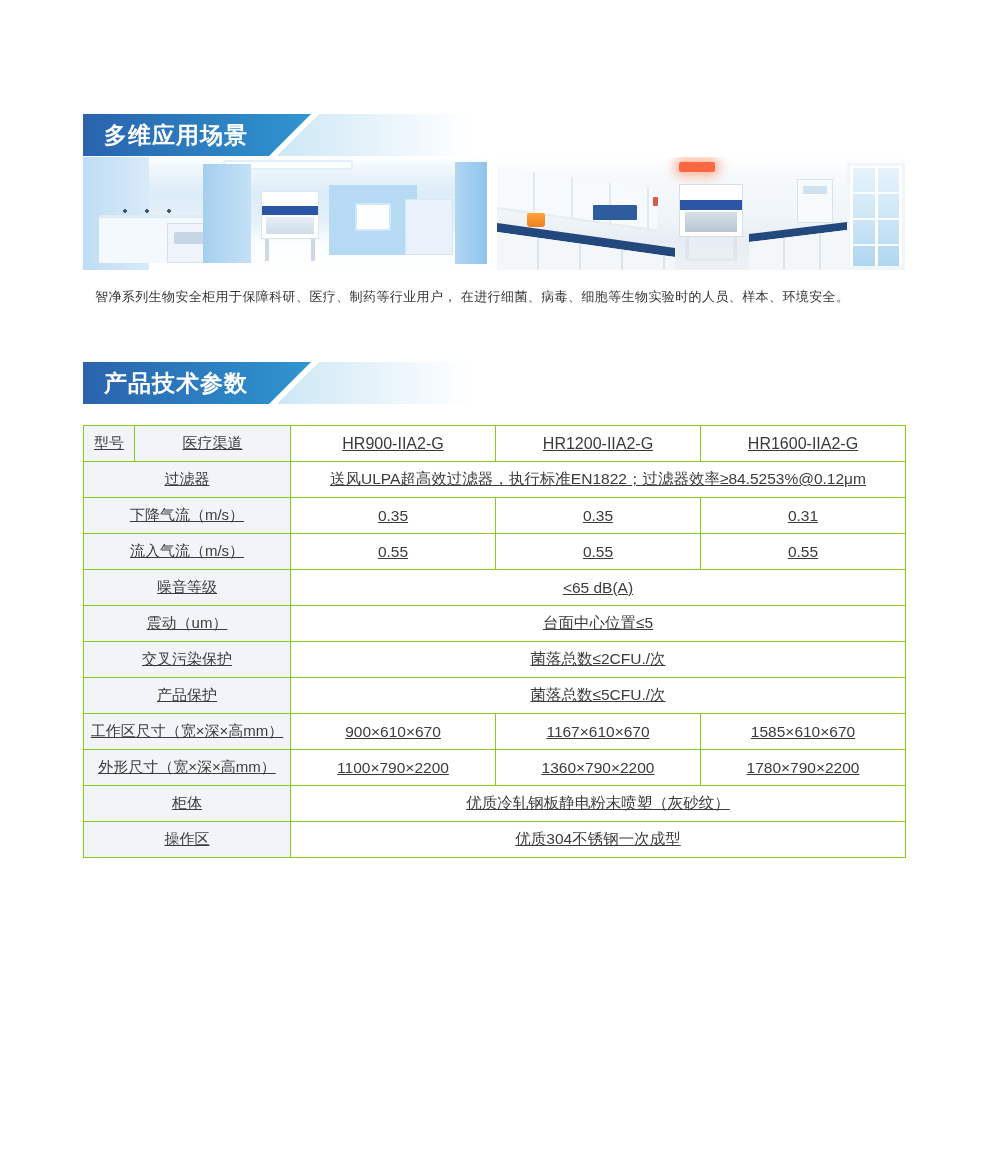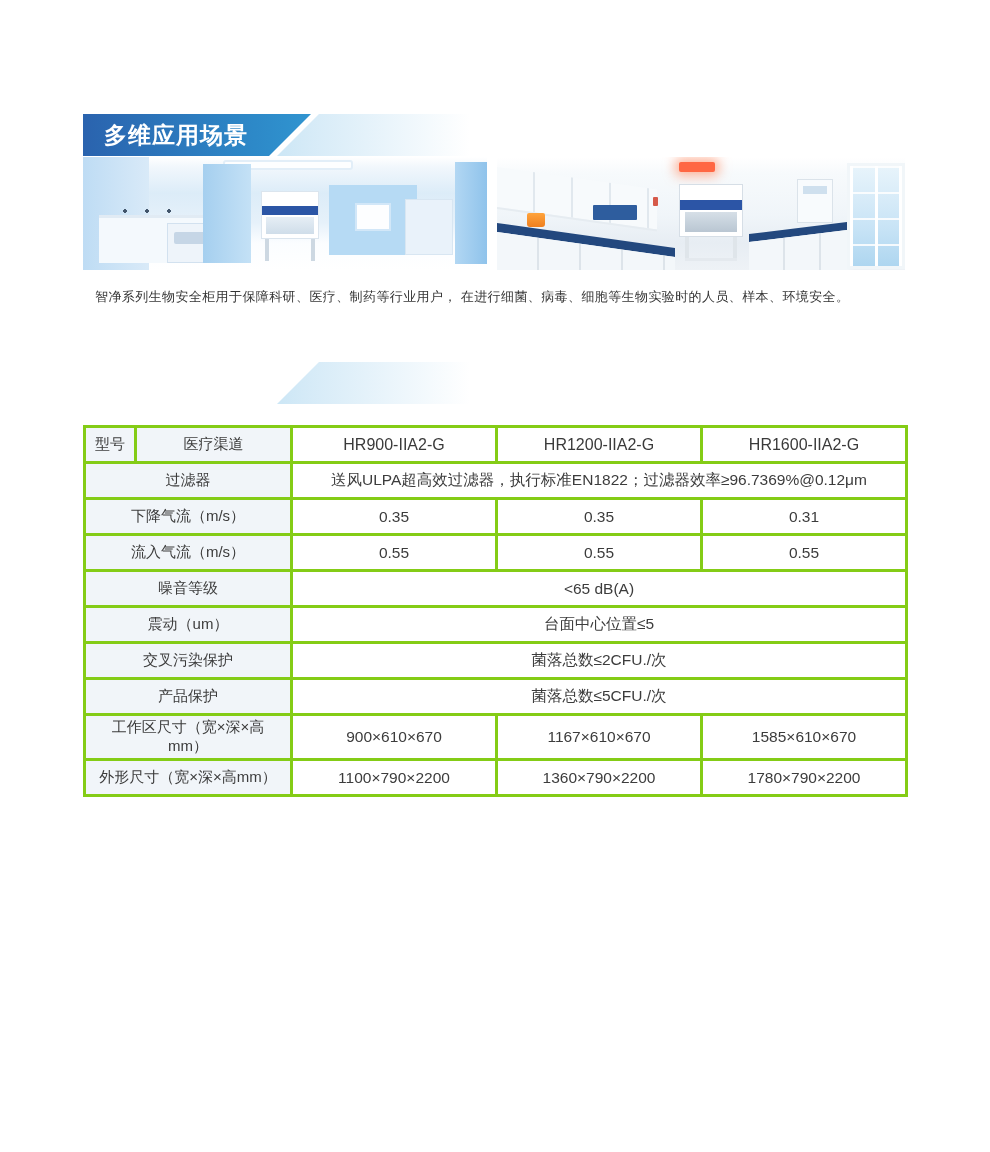--- a/index.html
+++ b/index.html
@@ -86,22 +86,22 @@
         linear-gradient(180deg,#e8f4fb 0%,#c9e4f6 60%,#aed6f0 100%); }
   .pr-alarm { left:156px; top:40px; width:5px; height:9px; background:#d65a4a; border-radius:1px; }
 
   
   .intro { position:absolute; left:83px; top:281px; width:826px;
       font-size:13px; line-height:31px; color:#353535; letter-spacing:.4px;margin-left:12px; }
 
   
   .spec-table { position:absolute; left:83px; top:425px; width:822px;
       border-collapse:collapse; table-layout:fixed; }
-  .spec-table td { border:3px solid #84cc16; height:36px; text-align:center; vertical-align:middle;
-      font-size:15px; color:#3c3c3c; padding:2px 6px; }
+  .spec-table td { border:1px solid #84cc16; height:36px; text-align:center; vertical-align:middle;
+      font-size:15px; color:#3c3c3c; padding:2px 6px;text-decoration:underline; }
   .spec-table td.label { background:#f1f5f9; }
   .spec-table td.model { font-size:16px; color:#3a3a3a; }
   .spec-table td.value { background:#ffffff; font-size:15.5px; }
 </style>
 </head>
 <body>
 
 <div class="page">
 
   <div class="banner" style="top:114px;">
@@ -143,41 +143,44 @@
       <div class="pr-right-cabs"></div>
     </div>
     <div class="pr-tower"></div>
     <div class="pr-glass-cab"></div>
   </div>
 
   <p class="intro">智净系列生物安全柜用于保障科研、医疗、制药等行业用户， 在进行细菌、病毒、细胞等生物实验时的人员、样本、环境安全。</p>
 
   <div class="banner" style="top:362px;">
     <div class="banner-light"></div>
+    <div class="banner-main">
+      <span class="banner-title">产品技术参数</span>
+    </div>
   </div>
 
   <table class="spec-table">
     <colgroup>
       <col style="width:51px">
         <col style="width:156px">
       <col style="width:205px">
         <col style="width:205px">
         <col style="width:205px">
     </colgroup>
     <tbody>
         <tr>
           <td class="label">型号</td>
           <td class="label">医疗渠道</td>
           <td class="model">HR900-IIA2-G</td>
           <td class="model">HR1200-IIA2-G</td>
           <td class="model">HR1600-IIA2-G</td>
         </tr>
         <tr>
           <td class="label" colspan="2">过滤器</td>
-          <td class="value" colspan="3">送风ULPA超高效过滤器，执行标准EN1822；过滤器效率≥96.7369%@0.12μm</td>
+          <td class="value" colspan="3">送风ULPA超高效过滤器，执行标准EN1822；过滤器效率≥84.5253%@0.12μm</td>
         </tr>
         <tr>
           <td class="label" colspan="2">下降气流（m/s）</td>
           <td class="value">0.35</td>
           <td class="value">0.35</td>
           <td class="value">0.31</td>
         </tr>
         <tr>
           <td class="label" colspan="2">流入气流（m/s）</td>
           <td class="value">0.55</td>
@@ -205,16 +208,24 @@
           <td class="value">900×610×670</td>
           <td class="value">1167×610×670</td>
           <td class="value">1585×610×670</td>
         </tr>
         <tr>
           <td class="label" colspan="2">外形尺寸（宽×深×高mm）</td>
           <td class="value">1100×790×2200</td>
           <td class="value">1360×790×2200</td>
           <td class="value">1780×790×2200</td>
         </tr>
+        <tr>
+          <td class="label" colspan="2">柜体</td>
+          <td class="value" colspan="3">优质冷轧钢板静电粉末喷塑（灰砂纹）</td>
+        </tr>
+        <tr>
+          <td class="label" colspan="2">操作区</td>
+          <td class="value" colspan="3">优质304不锈钢一次成型</td>
+        </tr>
       </tbody>
   </table>
 
 </div>
 
 </body></html>

